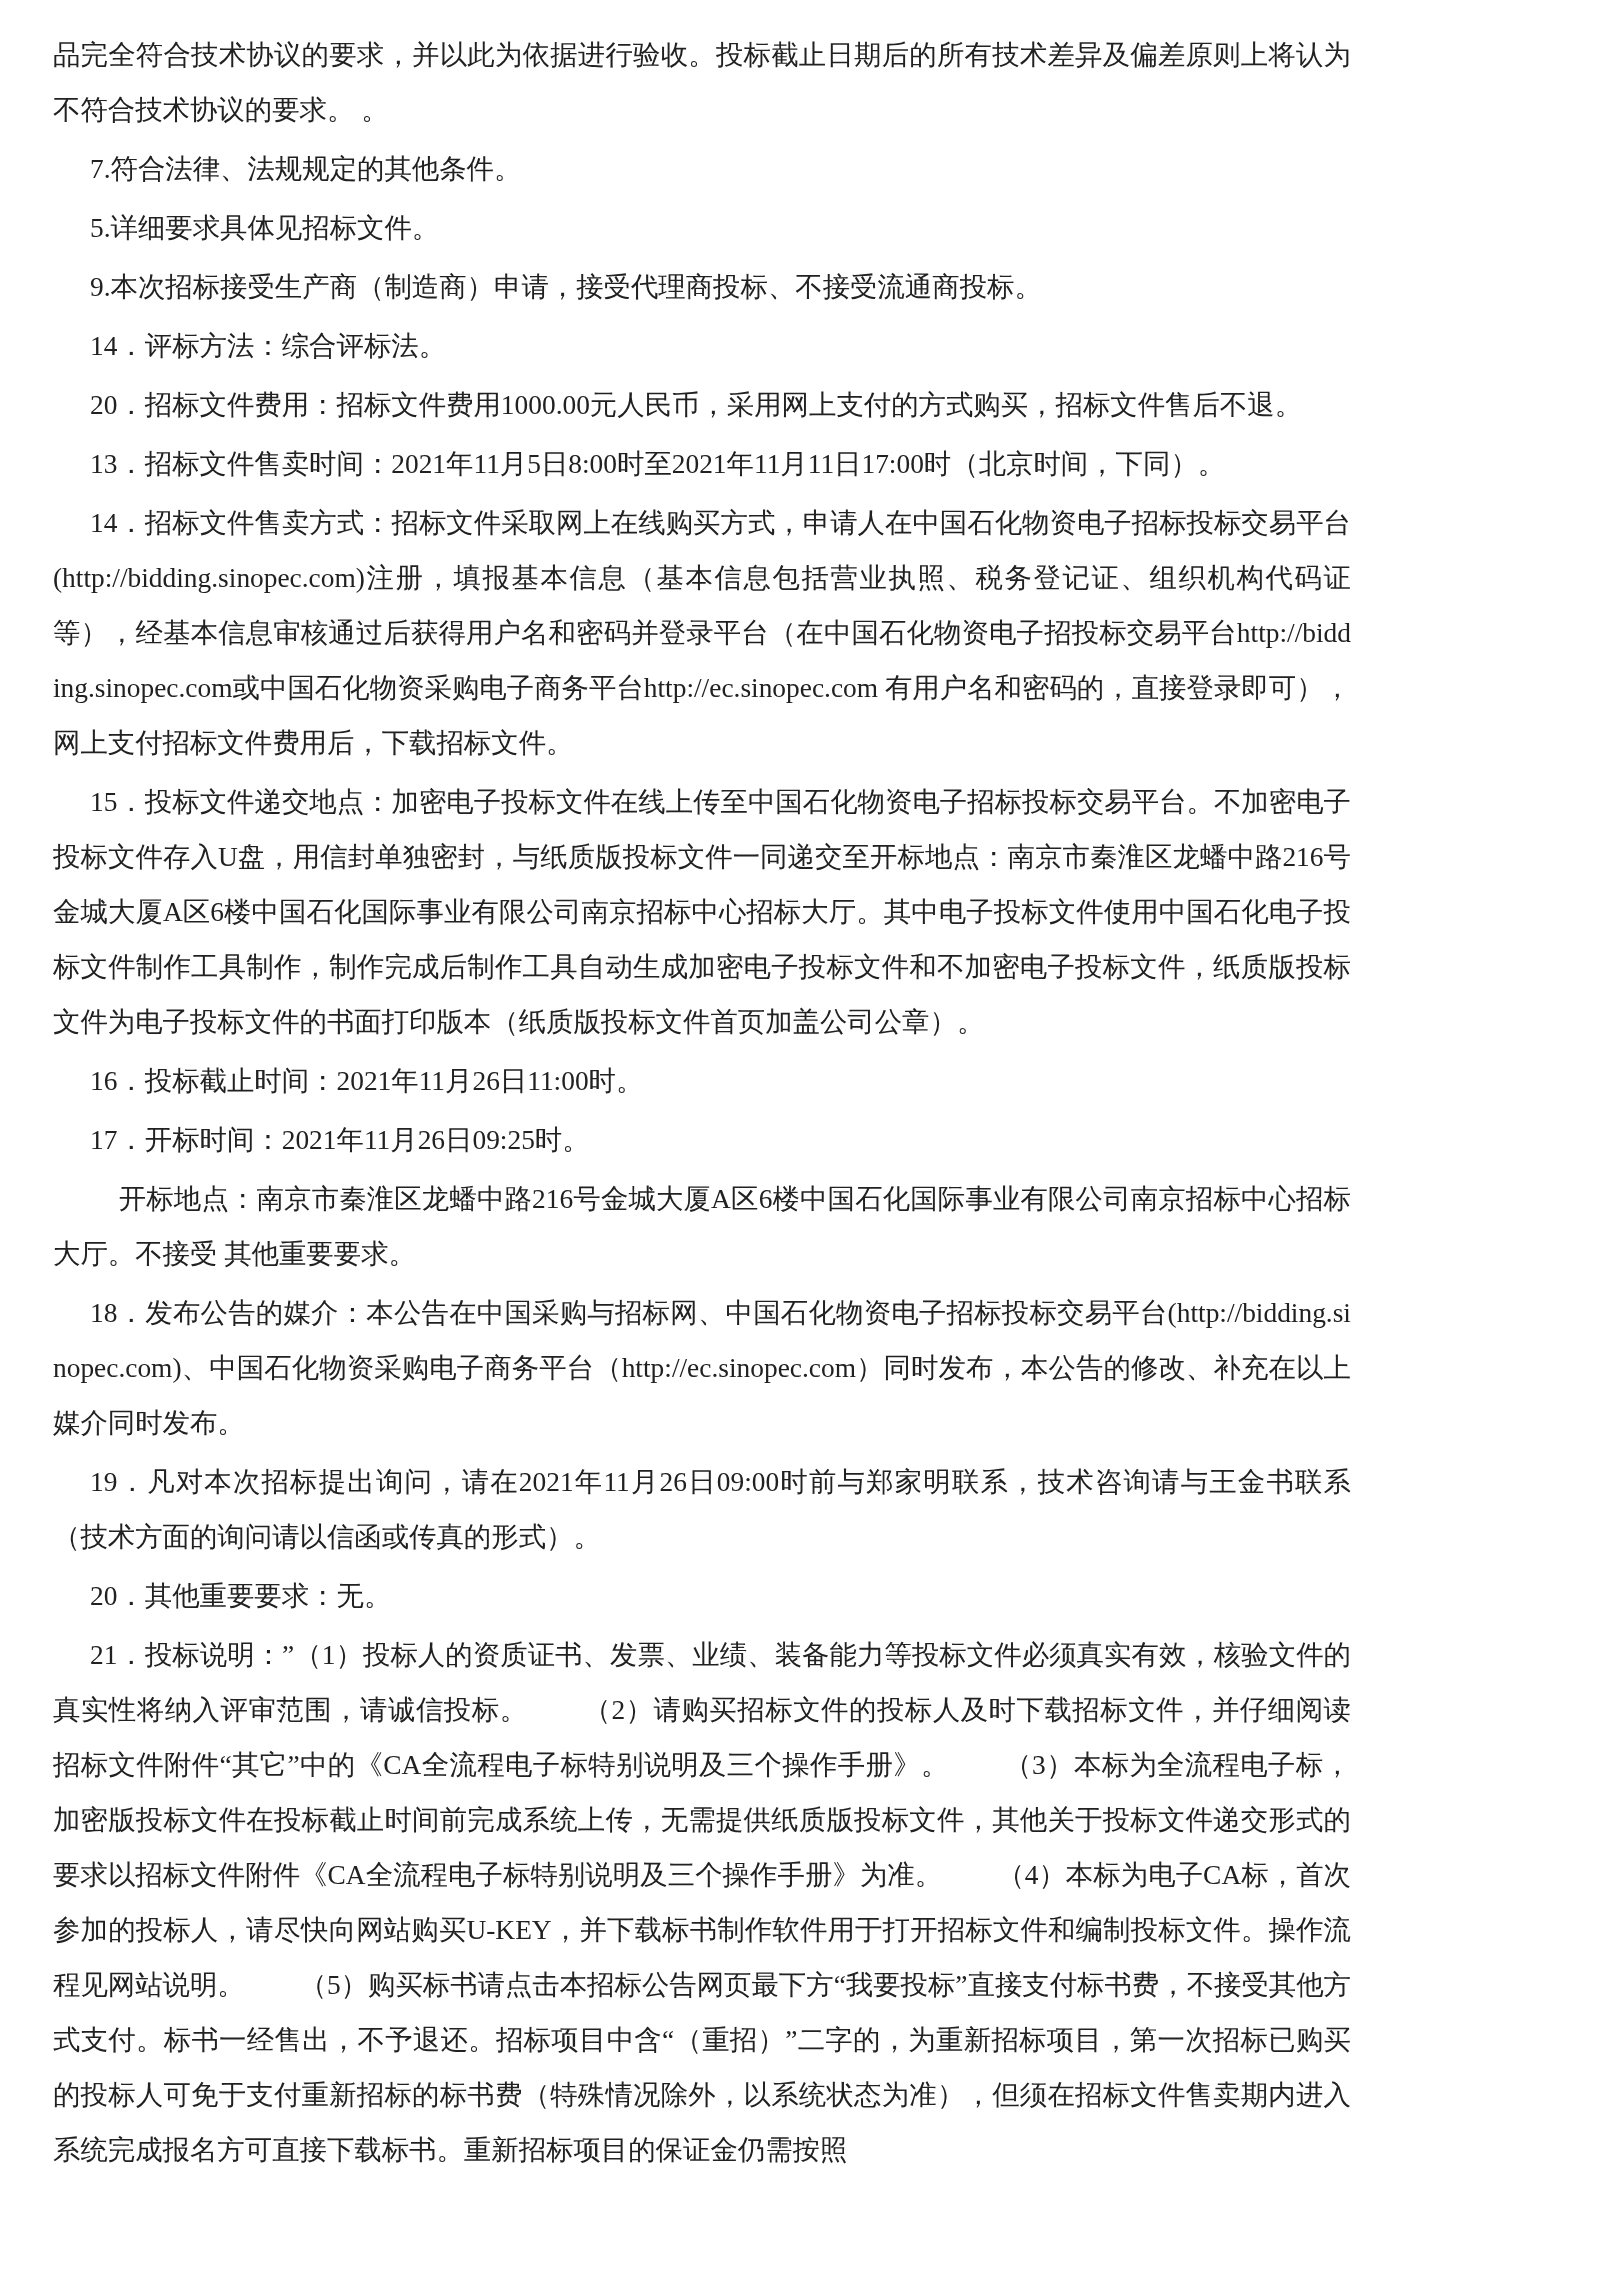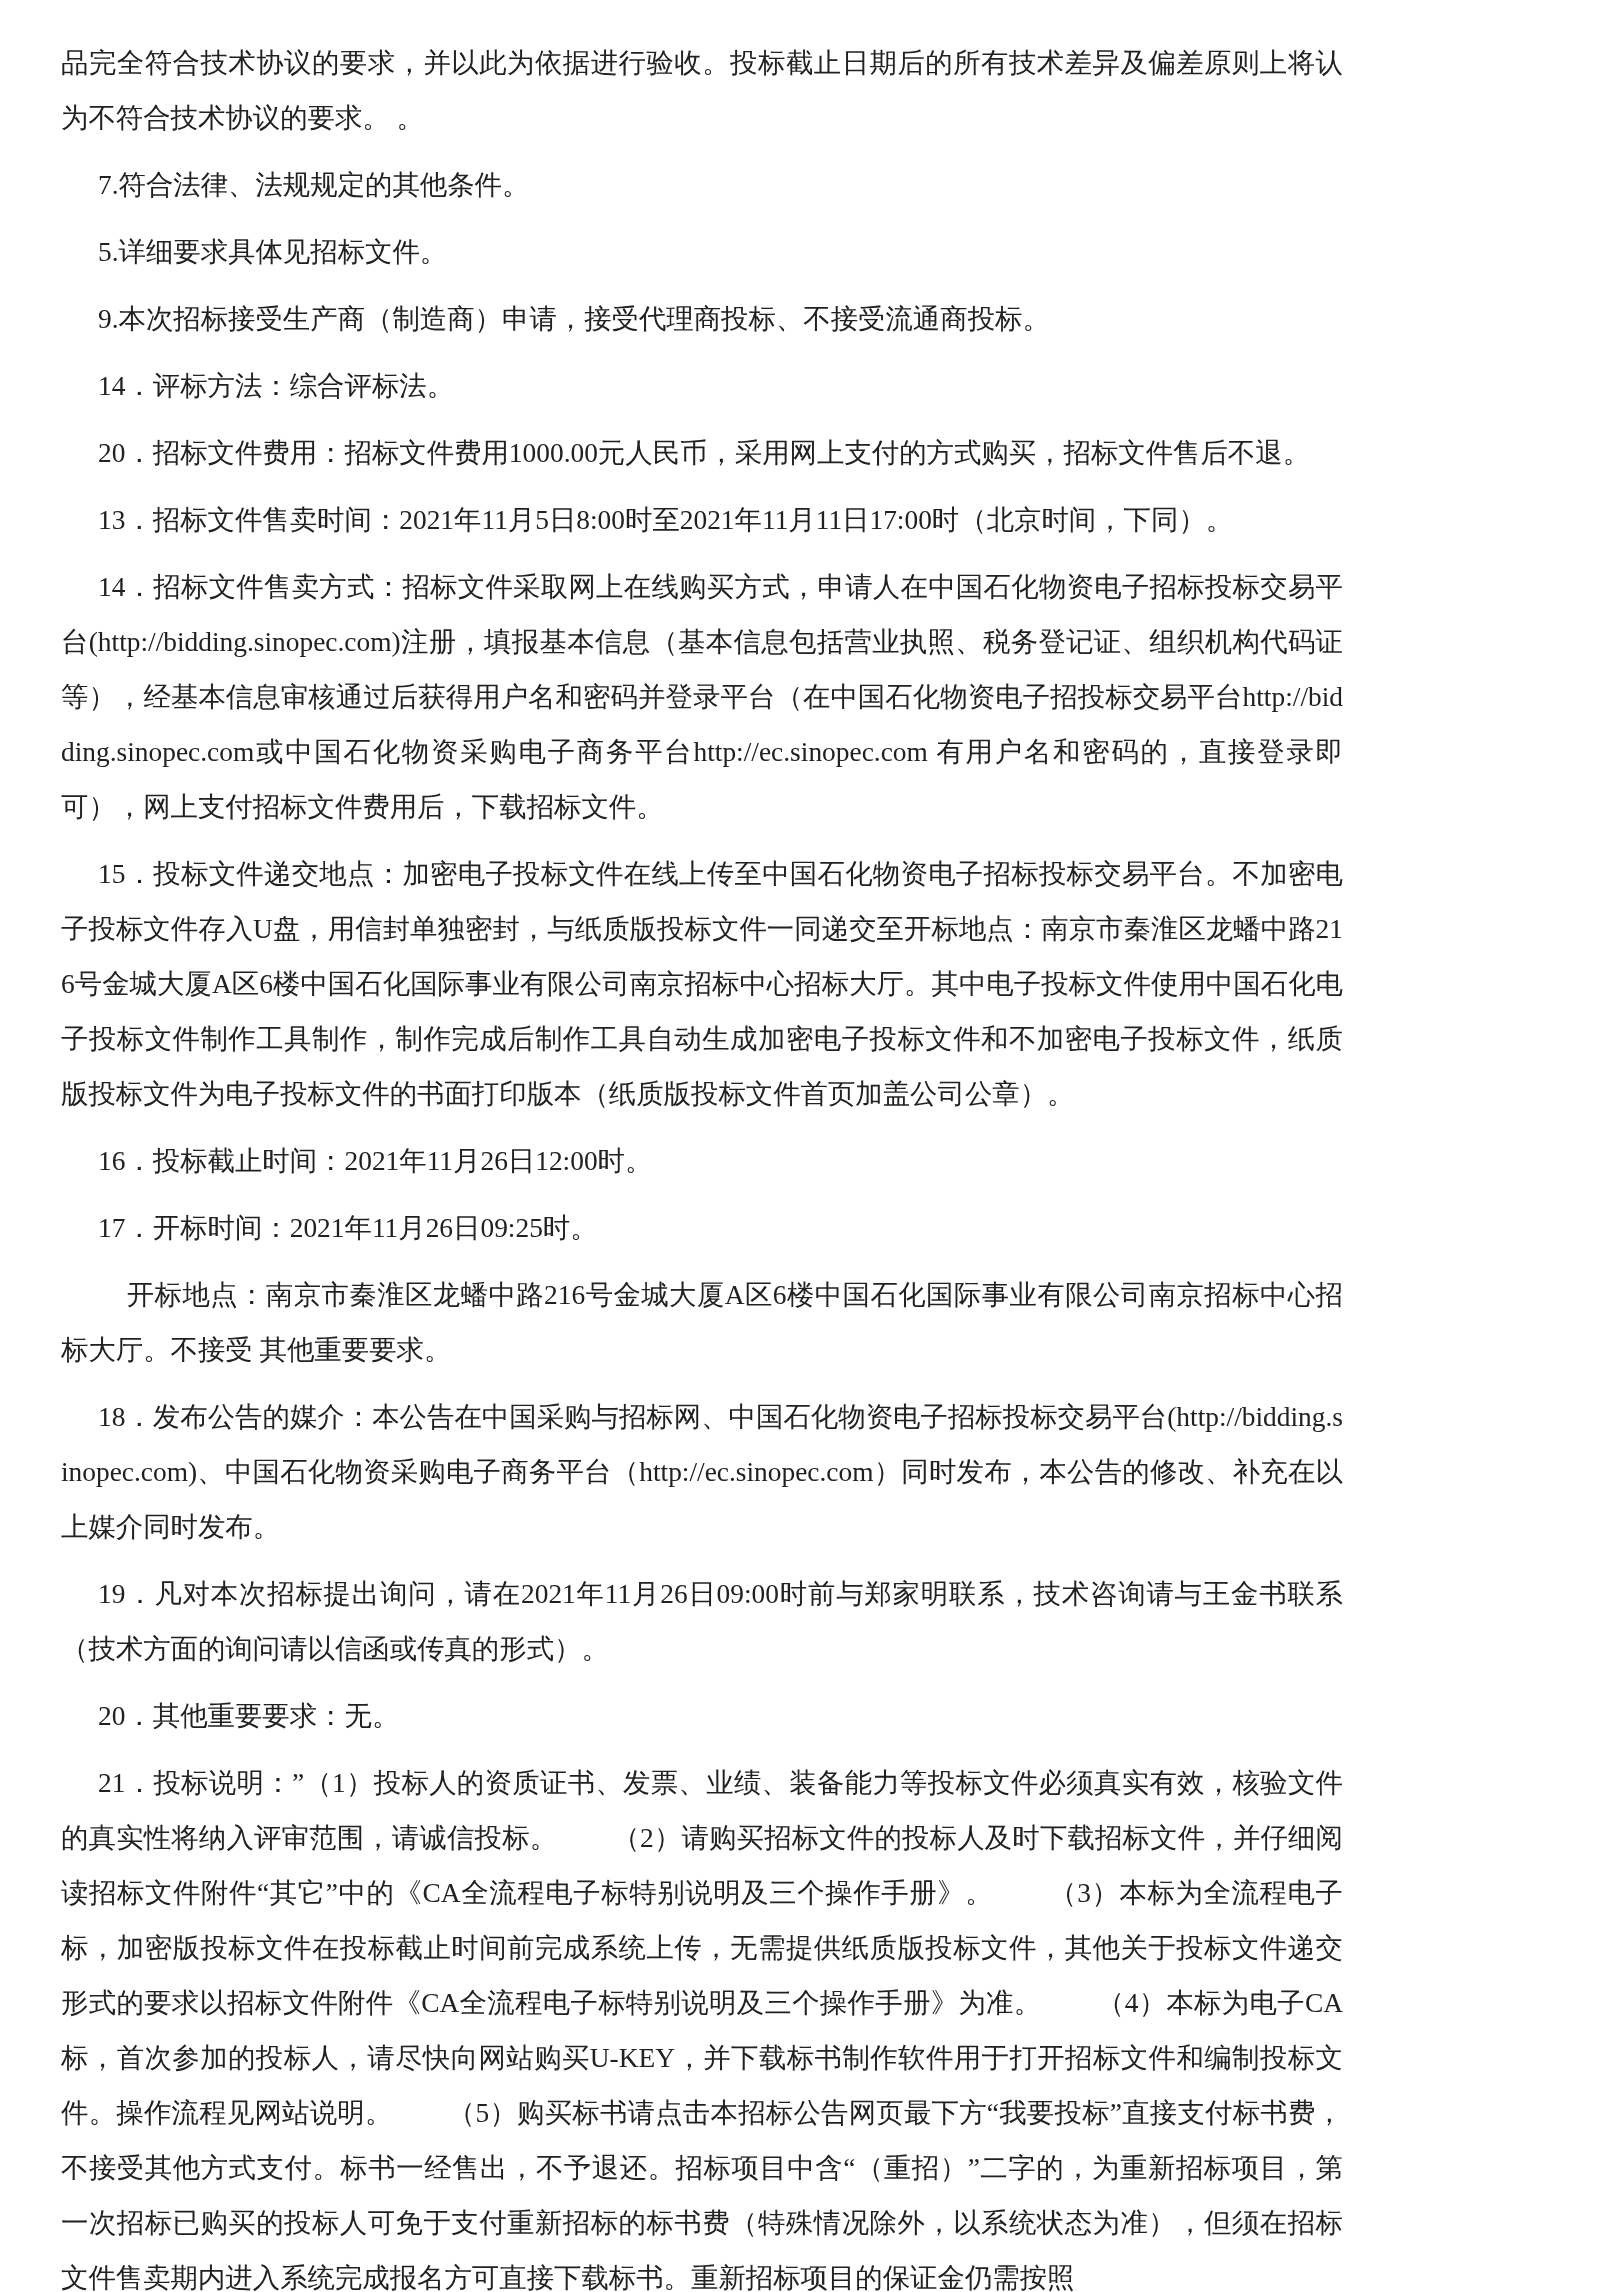--- a/index.html
+++ b/index.html
@@ -27,42 +27,42 @@
     top: 23.5px;
     width: 1306px;
     font-family: "Liberation Serif", "DejaVu Serif", serif;
     font-size: 27.4px;
     line-height: 55px;
     color: #212121;
     text-align: justify;
     word-break: break-all;
   }
   .doc p {
-    margin: 12px;
+    margin: 4px;
     padding: 0;
   }
   p.cont { text-indent: 0; }
   p.num  { text-indent: 1.35em; }
   p.sub  { text-indent: 2.4em; }
 </style>
 </head>
 <body>
 
 <div class="page">
   <div class="doc">
     <p class="cont">品完全符合技术协议的要求，并以此为依据进行验收。投标截止日期后的所有技术差异及偏差原则上将认为不符合技术协议的要求。 。</p>
     <p class="num">7.符合法律、法规规定的其他条件。</p>
     <p class="num">5.详细要求具体见招标文件。</p>
     <p class="num">9.本次招标接受生产商（制造商）申请，接受代理商投标、不接受流通商投标。</p>
     <p class="num">14．评标方法：综合评标法。</p>
     <p class="num">20．招标文件费用：招标文件费用1000.00元人民币，采用网上支付的方式购买，招标文件售后不退。</p>
     <p class="num">13．招标文件售卖时间：2021年11月5日8:00时至2021年11月11日17:00时（北京时间，下同）。</p>
     <p class="num">14．招标文件售卖方式：招标文件采取网上在线购买方式，申请人在中国石化物资电子招标投标交易平台(http://bidding.sinopec.com)注册，填报基本信息（基本信息包括营业执照、税务登记证、组织机构代码证等），经基本信息审核通过后获得用户名和密码并登录平台（在中国石化物资电子招投标交易平台http://bidding.sinopec.com或中国石化物资采购电子商务平台http://ec.sinopec.com 有用户名和密码的，直接登录即可），网上支付招标文件费用后，下载招标文件。</p>
     <p class="num">15．投标文件递交地点：加密电子投标文件在线上传至中国石化物资电子招标投标交易平台。不加密电子投标文件存入U盘，用信封单独密封，与纸质版投标文件一同递交至开标地点：南京市秦淮区龙蟠中路216号金城大厦A区6楼中国石化国际事业有限公司南京招标中心招标大厅。其中电子投标文件使用中国石化电子投标文件制作工具制作，制作完成后制作工具自动生成加密电子投标文件和不加密电子投标文件，纸质版投标文件为电子投标文件的书面打印版本（纸质版投标文件首页加盖公司公章）。</p>
-    <p class="num">16．投标截止时间：2021年11月26日12:00时。</p>
+    <p class="num">16．投标截止时间：2021年11月26日11:00时。</p>
     <p class="num">17．开标时间：2021年11月26日09:25时。</p>
     <p class="sub">开标地点：南京市秦淮区龙蟠中路216号金城大厦A区6楼中国石化国际事业有限公司南京招标中心招标大厅。不接受 其他重要要求。</p>
     <p class="num">18．发布公告的媒介：本公告在中国采购与招标网、中国石化物资电子招标投标交易平台(http://bidding.sinopec.com)、中国石化物资采购电子商务平台（http://ec.sinopec.com）同时发布，本公告的修改、补充在以上媒介同时发布。</p>
     <p class="num">19．凡对本次招标提出询问，请在2021年11月26日09:00时前与郑家明联系，技术咨询请与王金书联系（技术方面的询问请以信函或传真的形式）。</p>
     <p class="num">20．其他重要要求：无。</p>
     <p class="num">21．投标说明：”（1）投标人的资质证书、发票、业绩、装备能力等投标文件必须真实有效，核验文件的真实性将纳入评审范围，请诚信投标。　　（2）请购买招标文件的投标人及时下载招标文件，并仔细阅读招标文件附件“其它”中的《CA全流程电子标特别说明及三个操作手册》。　　（3）本标为全流程电子标，加密版投标文件在投标截止时间前完成系统上传，无需提供纸质版投标文件，其他关于投标文件递交形式的要求以招标文件附件《CA全流程电子标特别说明及三个操作手册》为准。　　（4）本标为电子CA标，首次参加的投标人，请尽快向网站购买U-KEY，并下载标书制作软件用于打开招标文件和编制投标文件。操作流程见网站说明。　　（5）购买标书请点击本招标公告网页最下方“我要投标”直接支付标书费，不接受其他方式支付。标书一经售出，不予退还。招标项目中含“（重招）”二字的，为重新招标项目，第一次招标已购买的投标人可免于支付重新招标的标书费（特殊情况除外，以系统状态为准），但须在招标文件售卖期内进入系统完成报名方可直接下载标书。重新招标项目的保证金仍需按照</p>
   </div>
 </div>
 
 

